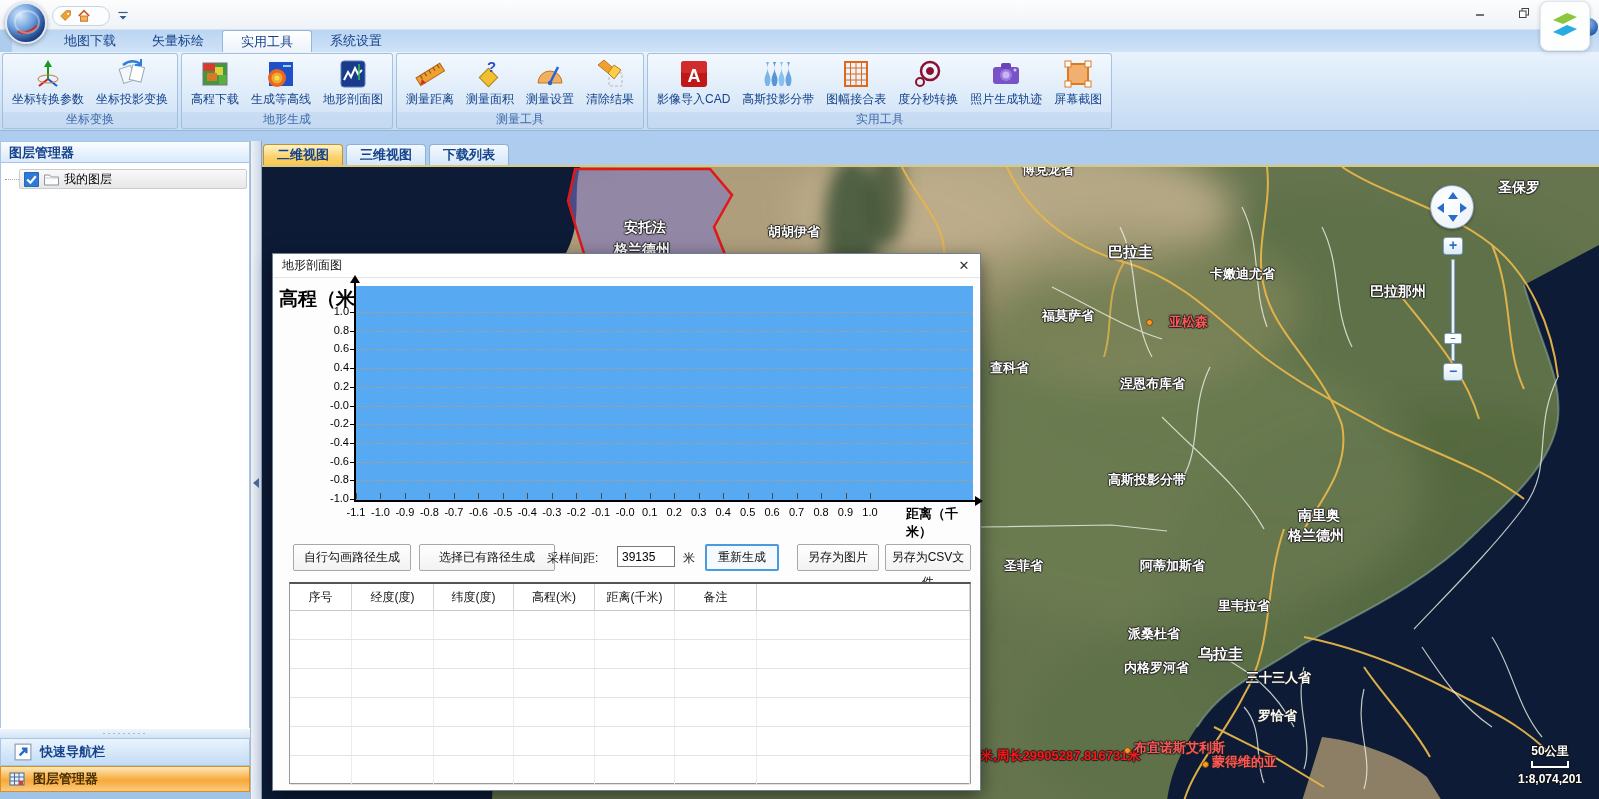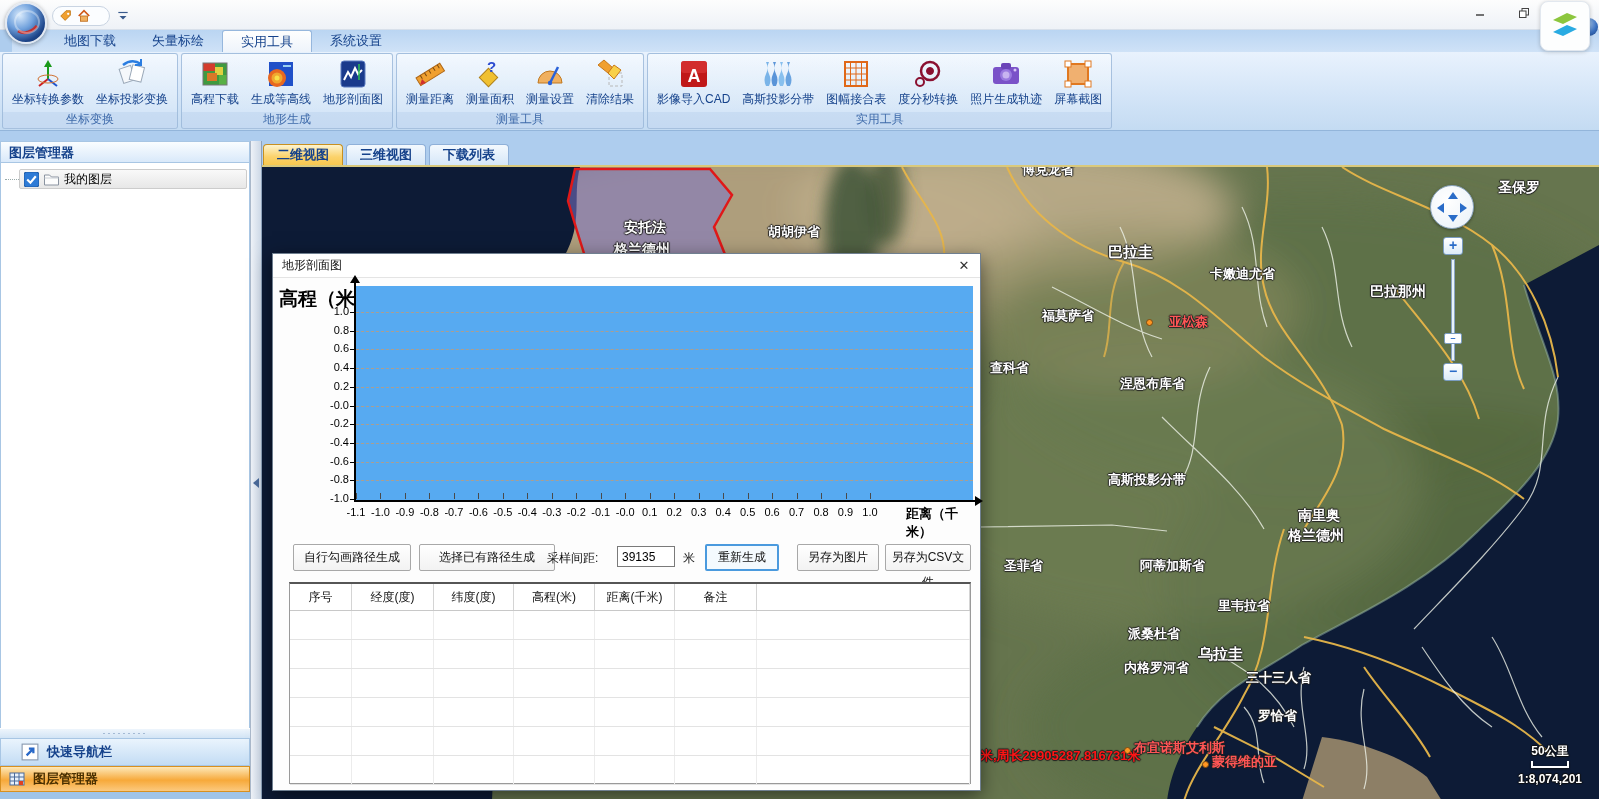--- a/index.html
+++ b/index.html
@@ -34,21 +34,21 @@
   .rbtn .ric{width:32px;height:32px;}
   .rbtn .rlab{color:#15428b;font-size:12px;white-space:nowrap;margin-top:1px;}
   .glabel{height:16px;text-align:center;color:#3e6aaa;font-size:12px;line-height:15px;background:rgba(190,212,238,.55);border-radius:0 0 2px 2px;}
 
   
   .lpanel-header{left:0;top:141px;width:250px;height:22px;background:linear-gradient(#fafdff,#d9e9fa);border:1px solid #a8c6e4;color:#15428b;font-weight:bold;font-size:13px;line-height:21px;padding-left:8px;}
   .lpanel-body{left:0;top:163px;width:250px;height:565px;background:#fff;border-left:1px solid #a8c6e4;border-right:1px solid #a8c6e4;}
   .tree-item{position:absolute;left:18px;top:6px;width:228px;height:20px;background:linear-gradient(#f9f9f9,#e7e7e7);border:1px solid #cccccc;border-radius:2px;display:flex;align-items:center;gap:4px;padding:4px 4px;}
   .tree-conn{position:absolute;left:4px;top:16px;width:14px;border-top:1px dotted #9aa;}
   .dots-splitter{left:0;top:728px;width:250px;height:10px;background:linear-gradient(#eef5fc,#d2e4f5);border-top:1px solid #fff;text-align:center;color:#5a7ca8;font-size:9px;line-height:8px;letter-spacing:2px;}
-  .quicknav{left:0;top:738px;width:250px;height:28px;background:linear-gradient(#eaf4fd,#c3dcf4);border:1px solid #a8c6e4;display:flex;align-items:center;gap:8px;padding:0 20px;color:#15428b;font-weight:bold;font-size:13px;}
+  .quicknav{left:0;top:738px;width:250px;height:28px;background:linear-gradient(#eaf4fd,#c3dcf4);border:1px solid #a8c6e4;display:flex;align-items:center;gap:8px;padding:0 13px;color:#15428b;font-weight:bold;font-size:13px;}
   .layerbar{left:0;top:766px;width:250px;height:26px;background:linear-gradient(#fde8b8,#f7a93a 55%,#fbc97e);border:1px solid #d89020;display:flex;align-items:center;gap:8px;padding:0 8px;color:#4a3000;font-weight:bold;font-size:13px;}
   .bottom-strip{left:0;top:792px;width:250px;height:7px;background:#a0c4e8;}
   .vsplit{left:250px;top:141px;width:12px;height:658px;background:linear-gradient(90deg,#eef2f8,#cdd8e6);border-left:1px solid #aab8ca;border-right:1px solid #8ea2ba;}
   .vsplit .tri{position:absolute;left:2px;top:337px;width:0;height:0;border-top:5px solid transparent;border-bottom:5px solid transparent;border-right:6px solid #4a6a9a;}
 
   
   .vtabs{left:263px;top:144px;height:21px;display:flex;gap:3px;z-index:6;}
   .vtab{padding:0 13px;line-height:20px;font-size:13px;font-weight:bold;color:#15428b;background:linear-gradient(#f4f9fe,#d6e7f8);border:1px solid #8fb0d8;border-bottom:none;border-radius:4px 4px 0 0;}
   .vtab.active{background:linear-gradient(#fdf4cf,#fbd26a 60%,#f8c850);border-color:#c89020;}
   .map{left:262px;top:165px;width:1337px;height:634px;border-top:2px solid #d9c97c;overflow:hidden;background:#66754e;}

